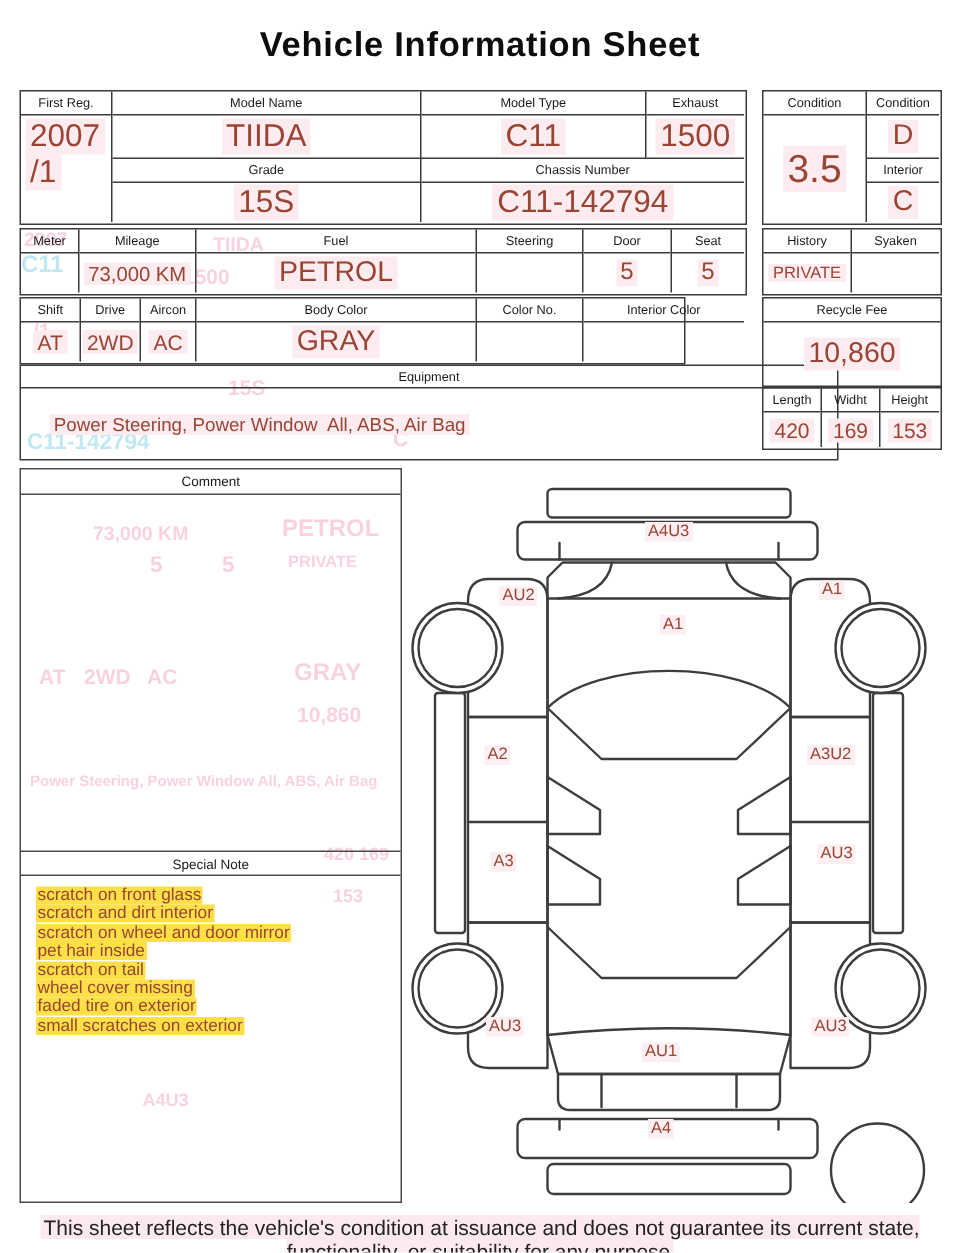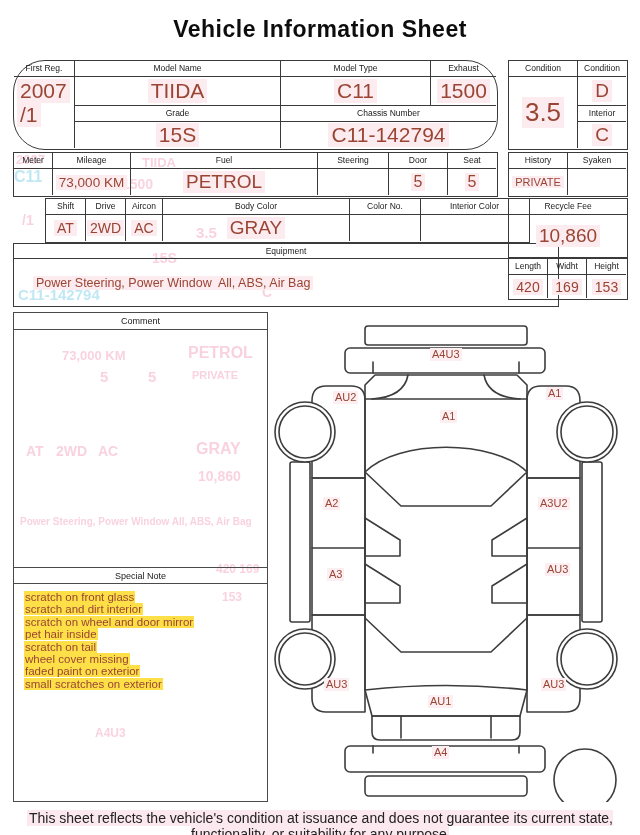--- a/index.html
+++ b/index.html
@@ -82,21 +82,21 @@
     <span class="ghost pink" style="left: 196px; top: 440px; font-size: 16px;">GRAY</span>
     <span class="ghost pink" style="left: 198px; top: 468px; font-size: 14px;">10,860</span>
     <span class="ghost pink" style="left: 20px; top: 516px; font-size: 10px;">Power Steering, Power Window All, ABS, Air Bag</span>
     <span class="ghost pink" style="left: 216px; top: 562px; font-size: 12px;">420  169</span>
     <span class="ghost pink" style="left: 222px; top: 590px; font-size: 12px;">153</span>
     <span class="ghost pink" style="left: 95px; top: 726px; font-size: 12px;">A4U3</span>
   </div>
 
 <div id="title">Vehicle Information Sheet</div>
 
-<div class="tbox" style="left:13px;top:60px;width:485px;height:90px;border-radius:32px;">
+<div class="tbox" style="left:13px;top:60px;width:485px;height:90px;">
   <div class="cell br" style="left:0;top:0;width:61px;height:87px;">
     <div class="cl">First Reg.</div>
     <div class="cv" style="flex-direction:column;align-items:flex-start;justify-content:flex-start;padding:2px 0 0 3px;">
       <span class="hl v21">2007</span>
       <span class="hl v21">/1</span>
     </div>
   </div>
   <div class="cell br bb" style="left:61px;top:0;width:206px;height:45px;">
     <div class="cl">Model Name</div>
     <div class="cv">
@@ -197,21 +197,21 @@
       </div>
   </div>
   <div class="cell" style="left:59px;top:0;width:58px;height:42px;">
     <div class="cl">Syaken</div>
     <div class="cv">
         <span class="hl v11"></span>
       </div>
   </div>
 </div>
 
-<div class="tbox" style="left:13px;top:198px;width:485px;height:45px;margin-left:32px;">
+<div class="tbox" style="left:13px;top:198px;width:444px;height:45px;">
   <div class="cell br" style="left:0;top:0;width:40px;height:42px;">
     <div class="cl">Shift</div>
     <div class="cv">
         <span class="hl v14">AT</span>
       </div>
   </div>
   <div class="cell br" style="left:40px;top:0;width:40px;height:42px;">
     <div class="cl">Drive</div>
     <div class="cv">
         <span class="hl v14">2WD</span>
@@ -281,21 +281,21 @@
 <div id="comment-box">
   <div id="comment-band" class="band">Comment</div>
   <div id="note-band" class="band">Special Note</div>
   <div id="note-list">
       <div class="note-item"><span>scratch on front glass</span></div>
       <div class="note-item"><span>scratch and dirt interior</span></div>
       <div class="note-item"><span>scratch on wheel and door mirror</span></div>
       <div class="note-item"><span>pet hair inside</span></div>
       <div class="note-item"><span>scratch on tail</span></div>
       <div class="note-item"><span>wheel cover missing</span></div>
-      <div class="note-item"><span>faded paint on exterior</span></div>
+      <div class="note-item"><span>faded tire on exterior</span></div>
       <div class="note-item"><span>small scratches on exterior</span></div>
     </div>
 </div>
 
 <div id="diagram">
   <svg id="car-svg" viewBox="0 0 370 490" width="370" height="490" xmlns="http://www.w3.org/2000/svg">
     <g fill="none" stroke="#3d3d3d" stroke-width="1.6" stroke-linejoin="round" stroke-linecap="round">
 
       <rect x="95" y="14" width="162" height="19" rx="3"></rect>
       <rect x="75" y="36" width="200" height="25" rx="5"></rect>

